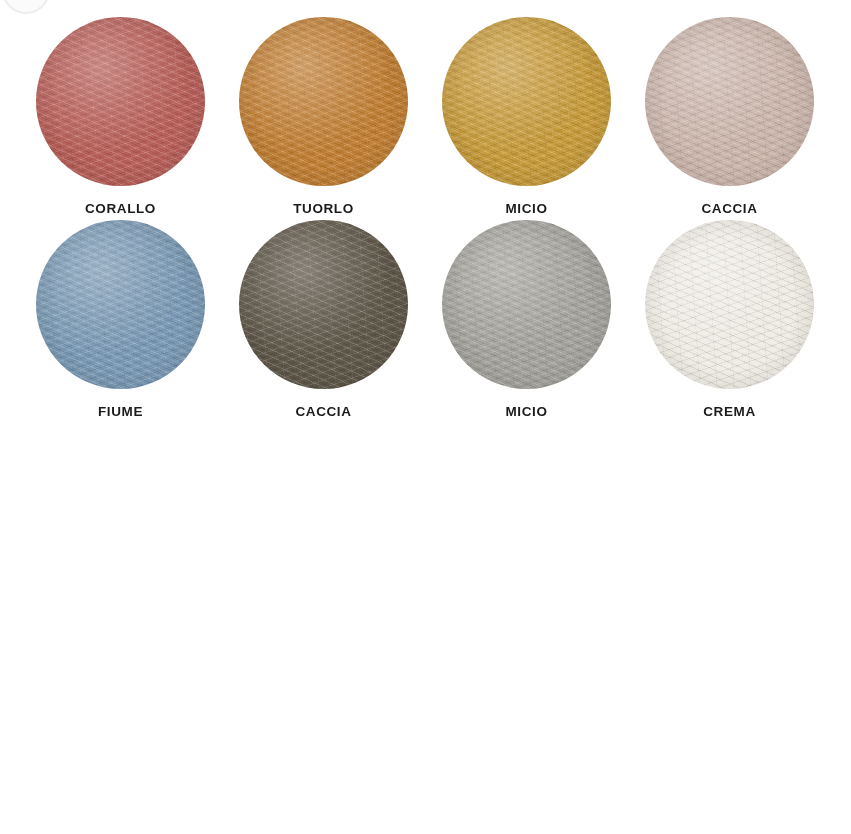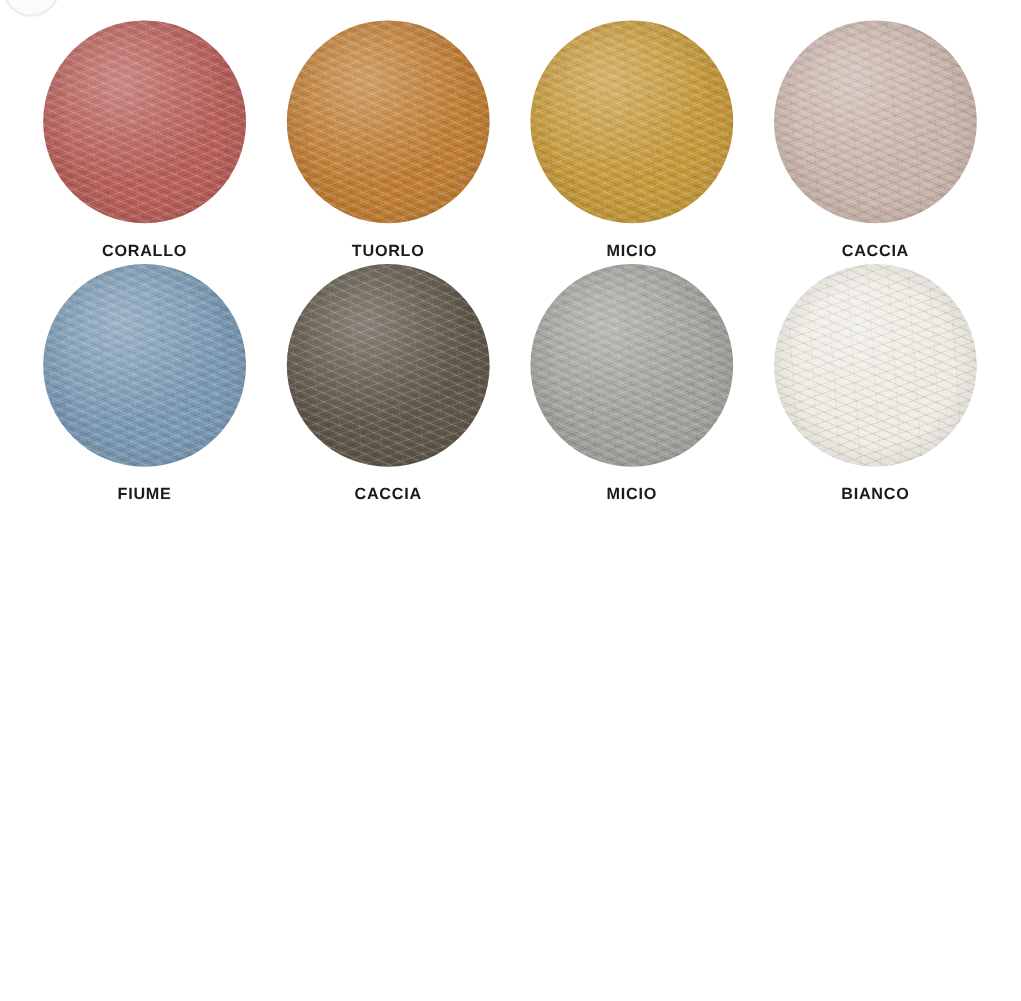--- a/index.html
+++ b/index.html
@@ -231,15 +231,15 @@
     </div>
     <div class="swatch">
       <div class="disc-wrap">
         <div class="disc" style="background: rgb(239, 236, 228);">
           <div class="threads-a"></div>
           <div class="threads-b"></div>
           <div class="threads-c"></div>
           <div class="shade"></div>
         </div>
       </div>
-      <div class="swatch-label">BIANCO</div>
+      <div class="swatch-label">CREMA</div>
     </div>
   </div>
 
 </body></html>

